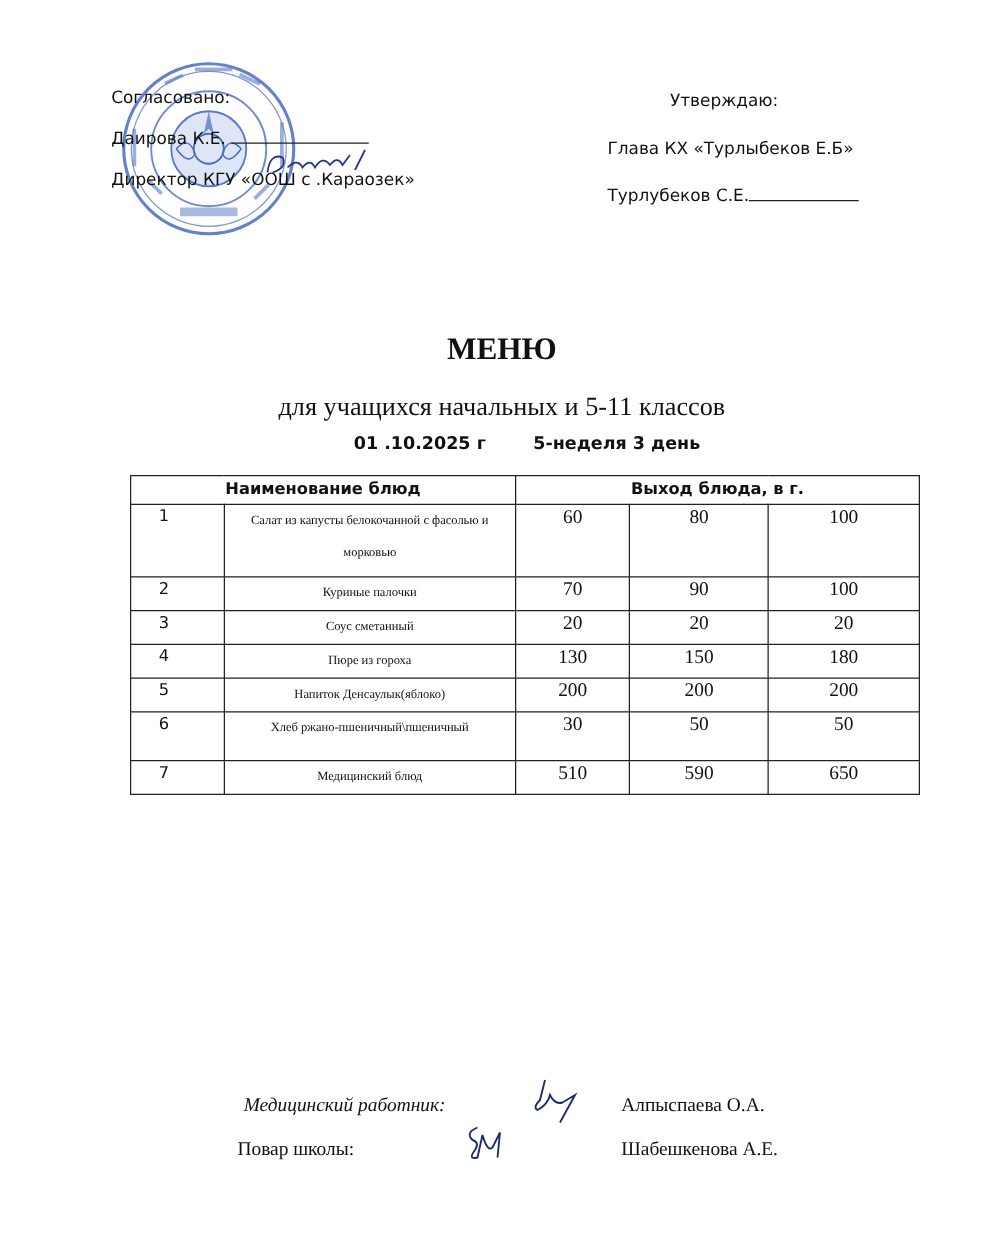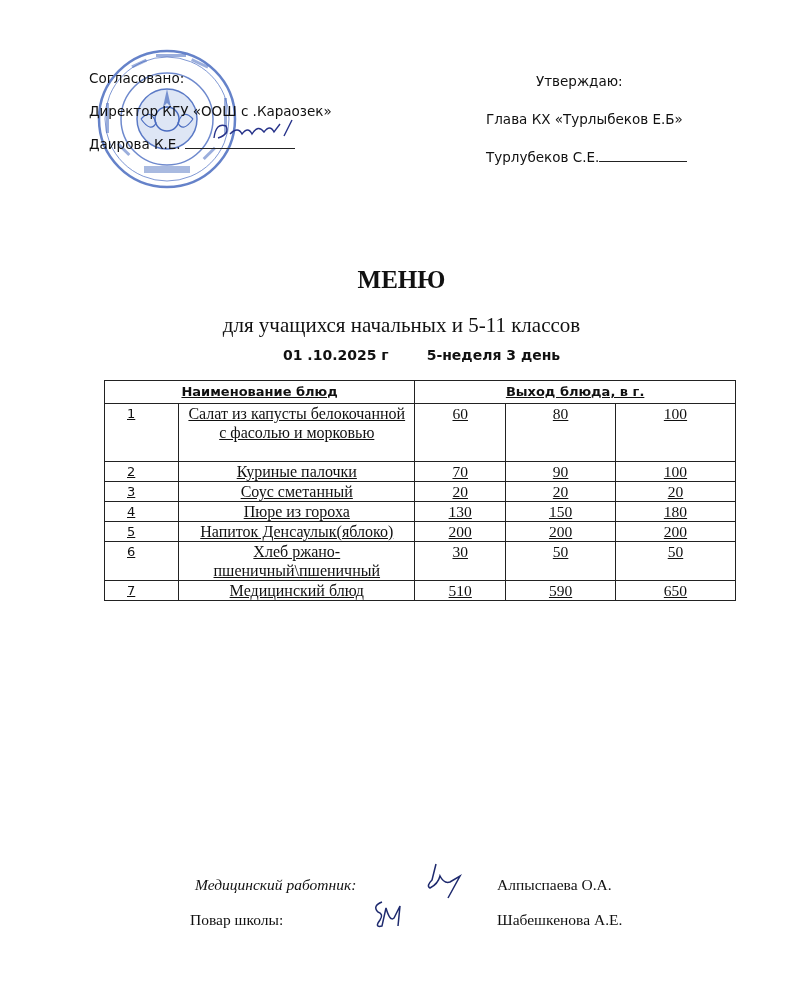--- a/index.html
+++ b/index.html
@@ -17,25 +17,25 @@
   .approve-right { position:absolute; left:486px; top:62px; font-size:13.5px; line-height:38px; }
   .approve-right .r1 { padding-left:50px; }
   .approve-right .sig-line2 { display:inline-block; width:88px; border-bottom:1.2px solid #222; height:10px; vertical-align:baseline; }
 
   .title { position:absolute; left:0; width:803px; top:266px; text-align:center; font-size:25px; font-weight:bold; }
   .subtitle { position:absolute; left:0; width:803px; top:313px; text-align:center; font-size:21px; }
   .dateline { position:absolute; left:283px; top:347px; font-size:14px; font-weight:bold; }
   .dateline span.week { margin-left:38px; }
 
   table.menu { position:absolute; left:104px; top:380px; width:632px; border-collapse:collapse; }
-  table.menu td { border:1.3px solid #222; padding:0 4px; vertical-align:top; text-align:center;text-decoration:underline; }
+  table.menu td { border:1.3px solid #222; padding:0 4px; vertical-align:top; text-align:center; }
   .th-cell { font-family:"DejaVu Sans", "Liberation Sans", sans-serif; font-weight:bold; font-size:13px; height:22px; line-height:22px; }
   .age-cell { font-family:"DejaVu Sans", "Liberation Sans", sans-serif; font-size:13px; height:22px; line-height:22px; }
   .num-cell { font-family:"DejaVu Sans", "Liberation Sans", sans-serif; font-size:13px; width:50px; text-align:left !important; padding-left:22px !important; line-height:19px; }
-  .name-cell { font-family:"Liberation Serif", serif; font-size:16px; line-height:19px; }
+  .name-cell { font-family:"Liberation Serif", serif; font-size:10px; line-height:26px; }
   .val-cell { font-family:"Liberation Serif", serif; font-size:15.5px; line-height:19px; }
   col.c1 { width:56px; } col.c2 { width:240px; } col.c3 { width:95px; } col.c4 { width:115px; } col.c5 { width:126px; }
 
   .footer { position:absolute; font-size:15.5px; }
   .f-role1 { left:195px; top:876px;font-style:italic; }
   .f-name1 { left:497px; top:876px; }
   .f-role2 { left:190px; top:911px; }
   .f-name2 { left:497px; top:911px; }
   .sig-med { position:absolute; left:420px; top:862px; }
   .sig-cook { position:absolute; left:368px; top:898px; }
@@ -59,25 +59,25 @@
     <rect x="128" y="50" width="3" height="36"></rect>
       <rect x="35" y="14" width="16" height="3" transform="rotate(-25 43 15)"></rect>
     <rect x="95" y="14" width="18" height="3" transform="rotate(25 104 15)"></rect>
     <rect x="20" y="100" width="16" height="3" transform="rotate(45 28 101)"></rect>
     <rect x="105" y="104" width="16" height="3" transform="rotate(-45 113 105)"></rect>
   </g>
 </svg>
 
 <div class="approve-left sans">
   <div>Согласовано:</div>
-  <div>Директор КГУ «ООШ с .Караозек»</div>
   <div>
     <span>Даирова К.Е.</span>
     <span class="sig-line"></span>
   </div>
+  <div>Директор КГУ «ООШ с .Караозек»</div>
 </div>
 <svg class="sig-scribble" width="110" height="30">
   <path d="M6 20 Q8 4 18 8 Q22 16 10 20 M22 16 Q30 8 34 16 Q40 8 44 16 Q50 6 56 14 Q62 6 66 14 L72 6 M76 18 L84 2" fill="none" stroke="#27338a" stroke-width="1.4"></path>
 </svg>
 
 <div class="approve-right sans">
   <div class="r1">Утверждаю:</div>
   <div>Глава КХ «Турлыбеков Е.Б»</div>
   <div>
     <span>Турлубеков С.Е.</span><span class="sig-line2"></span>

